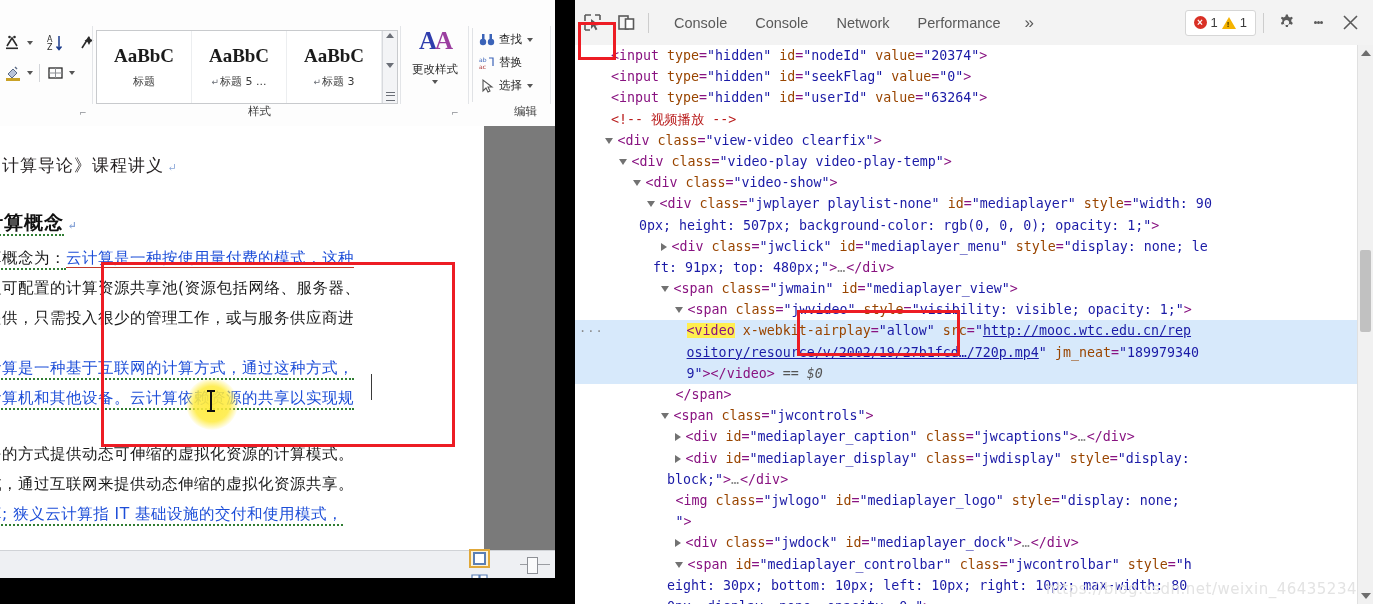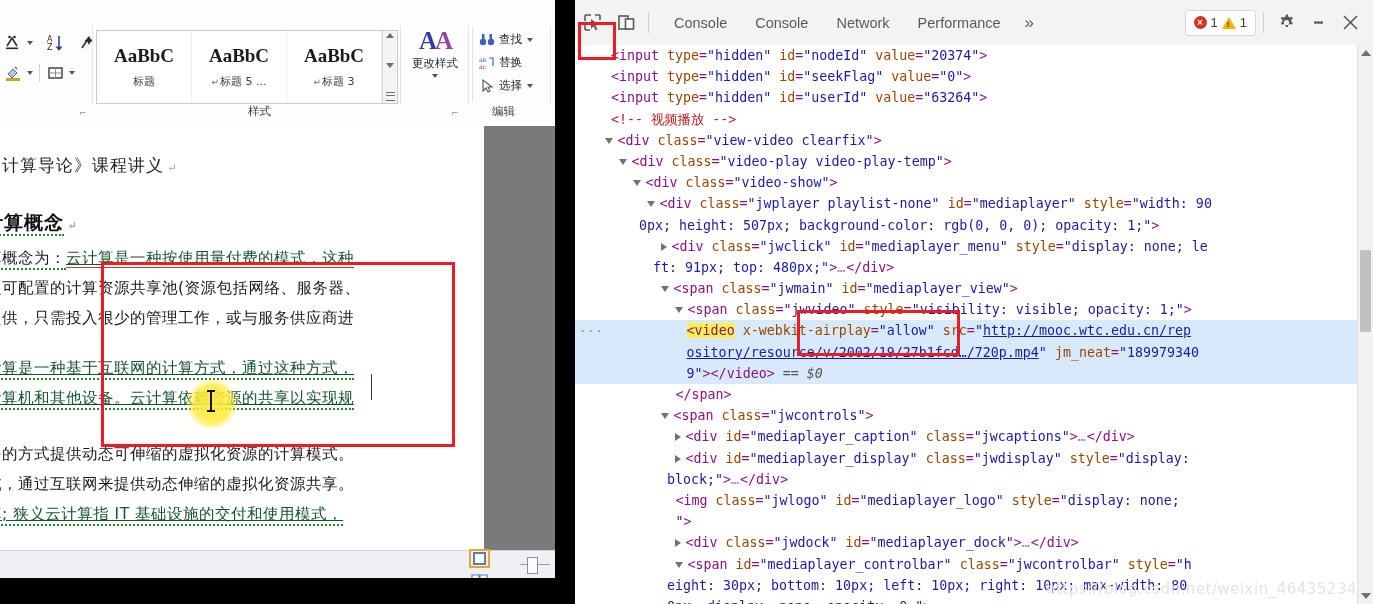--- a/index.html
+++ b/index.html
@@ -67,21 +67,21 @@
   .rib-change{
     position:absolute;left:404px;top:28px;width:62px;height:74px;
     display:flex;flex-direction:column;align-items:center;justify-content:flex-start;
   }
   .aa-glyph{
     font-family:"Liberation Serif","DejaVu Serif",serif;font-weight:bold;font-size:25px;
     line-height:26px;letter-spacing:-2px;
   }
   .aa-glyph .a1{color:#2f3dad;}
   .aa-glyph .a2{color:#9b3fa0;}
-  .rib-change .lbl{font-size:11.5px;color:#2b2b2b;margin-top:2px;font-family:Liberation Mono, monospace;}
+  .rib-change .lbl{font-size:11.5px;color:#2b2b2b;margin-top:8px;font-family:Liberation Mono, monospace;}
   .rib-change .dncar{width:0;height:0;border-left:3px solid transparent;border-right:3px solid transparent;border-top:4px solid #555;margin-top:3px;}
 
   .rib-edit{
     position:absolute;left:472px;top:28px;width:70px;height:74px;
     border-left:1px solid #e0e2e5;padding-left:6px;
   }
   .ed-row{display:flex;align-items:center;height:23px;gap:4px;}
   .ed-row .lbl{font-size:11.5px;color:#222;font-family:"DejaVu Sans",sans-serif;}
 
   .grp-labels{position:absolute;left:0;top:104px;width:555px;height:21px;}
@@ -108,21 +108,21 @@
   .dline{position:absolute;white-space:nowrap;}
   .d-title{
     font-family:"Liberation Serif","DejaVu Serif",serif;
     font-size:17px;color:#231f20;letter-spacing:1px;
   }
   .d-h1{
     font-family:"Liberation Serif","DejaVu Serif",serif;
     font-weight:bold;font-size:19px;color:#111;letter-spacing:1px;
   }
   .d-body{font-size:15.5px;color:#1a1a1a;letter-spacing:.5px;}
-  .d-red{color:#14532d;text-decoration:underline;}
+  .d-red{color:#1d4ed8;}
   .d-blk{color:#1a1a1a;}
   .pilcrow{color:#8aa6d8;font-size:11px;}
   .sq-underline{
     border-bottom:2px dotted #2f7d32;padding-bottom:1px;
   }
   .red-underline{border-bottom:1.5px solid #c0392b;}
 
   .red-box{
     position:absolute;left:101px;top:262px;width:354px;height:185px;
     border:3px solid #ed1c24;box-sizing:border-box;pointer-events:none;
@@ -383,21 +383,21 @@
         </div>
       </div>
 
       <div class="grp-sep" style="left:92px"></div>
       <div class="grp-sep" style="left:400px"></div>
       <div class="grp-sep" style="left:468px"></div>
       <div class="grp-sep" style="left:550px"></div>
 
       <div class="grp-labels">
         <span class="grp-label" style="left:248px">样式</span>
-        <span class="grp-label" style="left:492px">编辑</span>
+        <span class="grp-label" style="left:514px">编辑</span>
       </div>
       <span class="dlg-launch" style="left:79px;top:108px">⌐</span>
       <span class="dlg-launch" style="left:451px;top:108px">⌐</span>
     </div>
 
     <div class="doc-gray2"></div>
 
     <div class="word-doc">
       <div class="doc-text">
         <div class="dline d-title" style="left:-16px;top:28px"><span>云计算导论》课程讲义</span><span class="pilcrow"> ↵</span></div>

